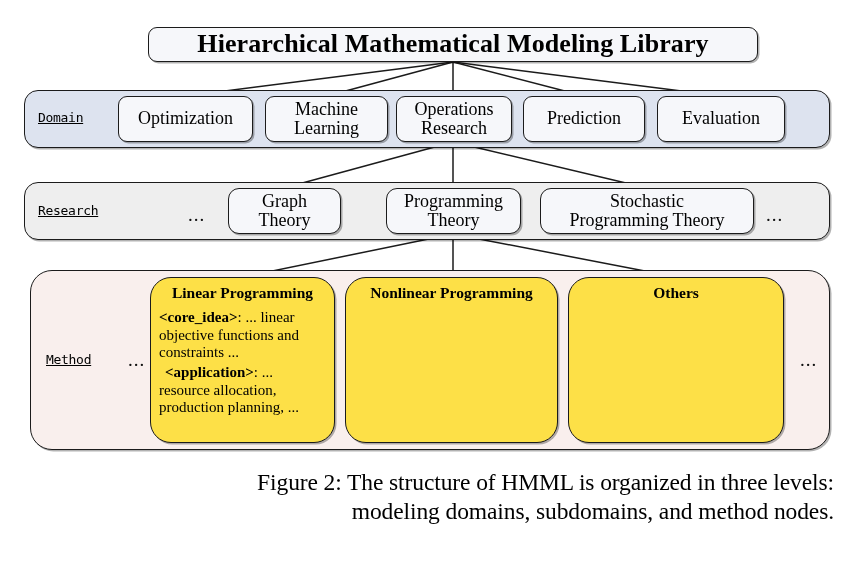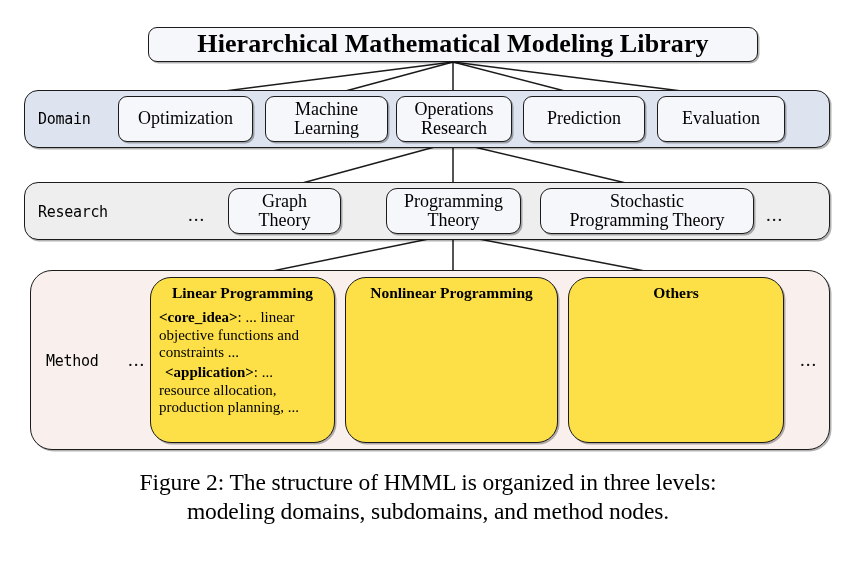--- a/index.html
+++ b/index.html
@@ -88,23 +88,24 @@
     width: 800px;
     height: 180px;
     background: #f9efed;
     border-radius: 22px;
   }
 
   
   .band-label {
     position: absolute;
     font-family: "DejaVu Sans Mono", monospace;
-    font-size: 15px;
+    font-size: 13px;
     letter-spacing: -0.3px;
     white-space: nowrap;
+    text-decoration: underline;
   }
   #domain-label { left: 38px; top: 110px; }
   #subdomain-label { left: 38px; top: 203px; }
   #method-label { left: 46px; top: 352px; }
 
   .ellipsis {
     position: absolute;
     font-family: "Liberation Serif", serif;
     font-size: 19px;
     letter-spacing: 1px;
@@ -179,21 +180,21 @@
   }
 
   
   #caption {
     position: absolute;
     left: 22px;
     top: 468px;
     width: 812px;
     font-size: 23.5px;
     line-height: 1.22;
-    text-align: center;
+    text-align: right;
     letter-spacing: -0.1px;
   }
   #caption .cap-line { display: block; }
 </style>
 </head>
 <body>
 
 <div id="figure">
 
   <svg id="edges" viewBox="0 0 852 564" width="852" height="564">

